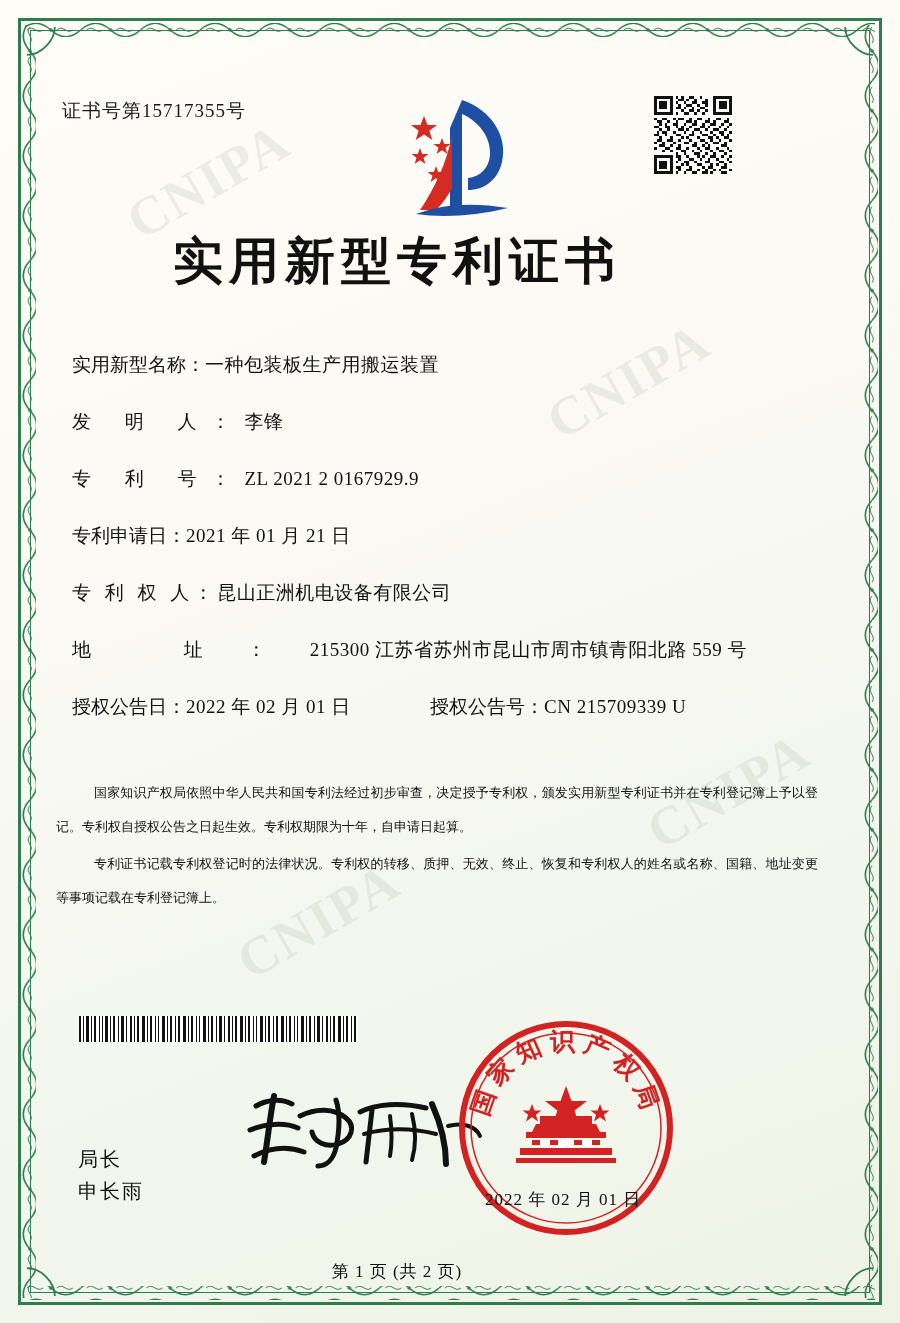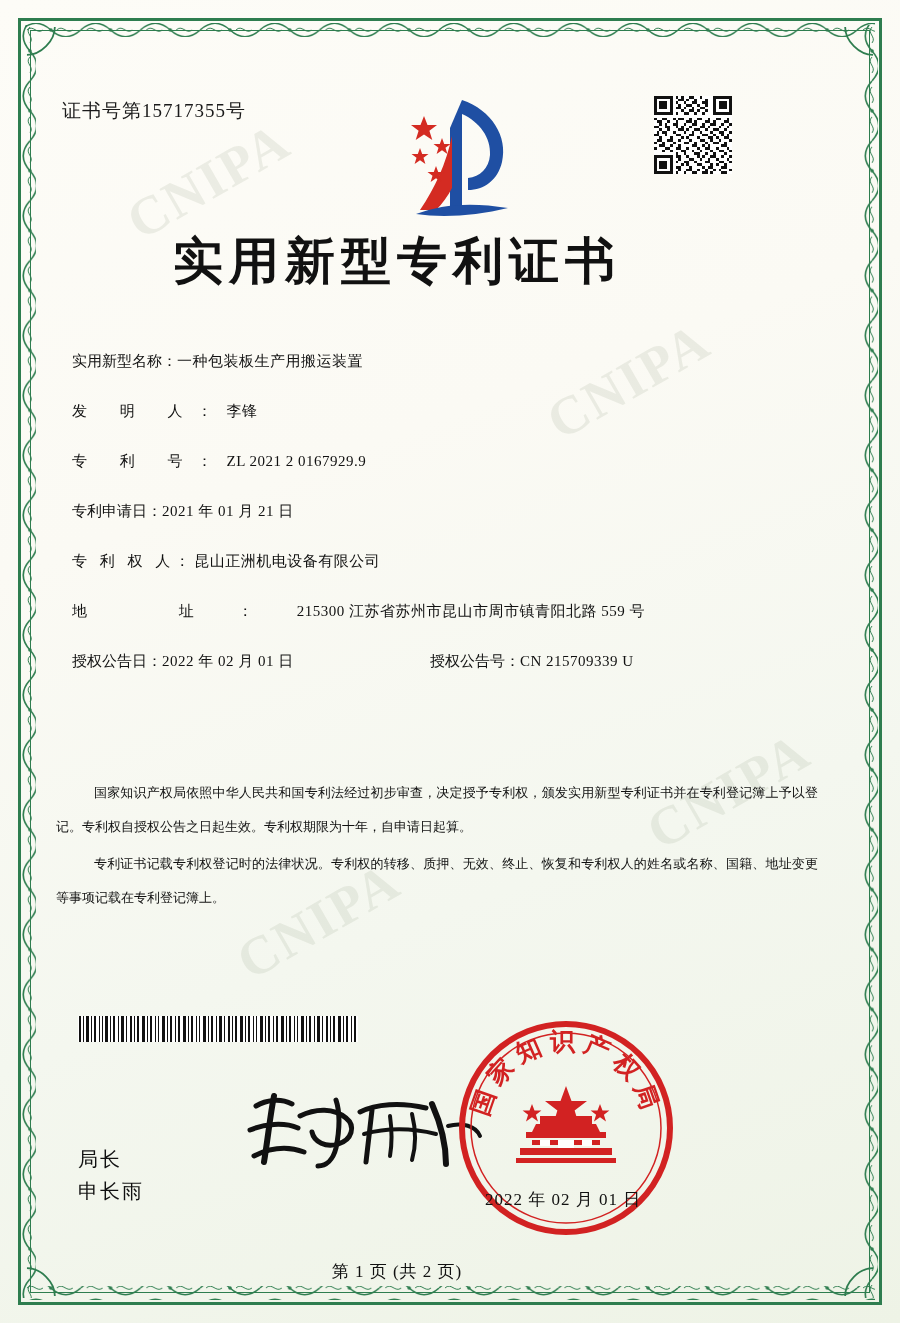--- a/index.html
+++ b/index.html
@@ -98,21 +98,21 @@
     letter-spacing: 6px;
     color: #111;
     font-family: "Liberation Serif", "DejaVu Serif", serif;
   }
 
   .fields {
     position: absolute;
     left: 72px;
     top: 352px;
     width: 760px;
-    font-size: 15px;
+    font-size: 19px;
     color: #111;
   }
   .field-row {
     display: flex;
     align-items: baseline;
     margin-bottom: 31px;
     white-space: nowrap;
   }
   .field-label {
     display: inline-block;

